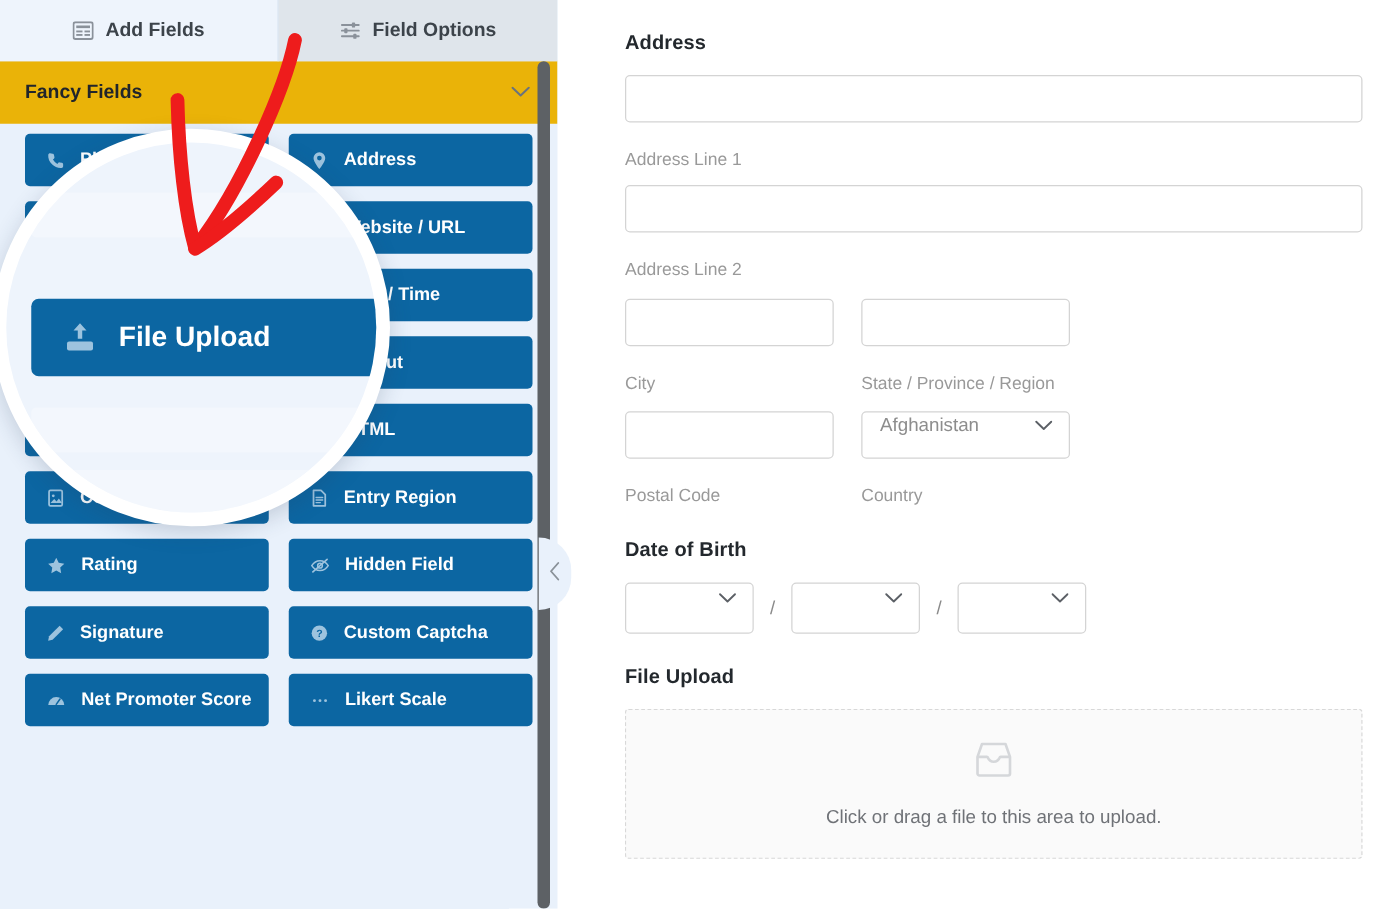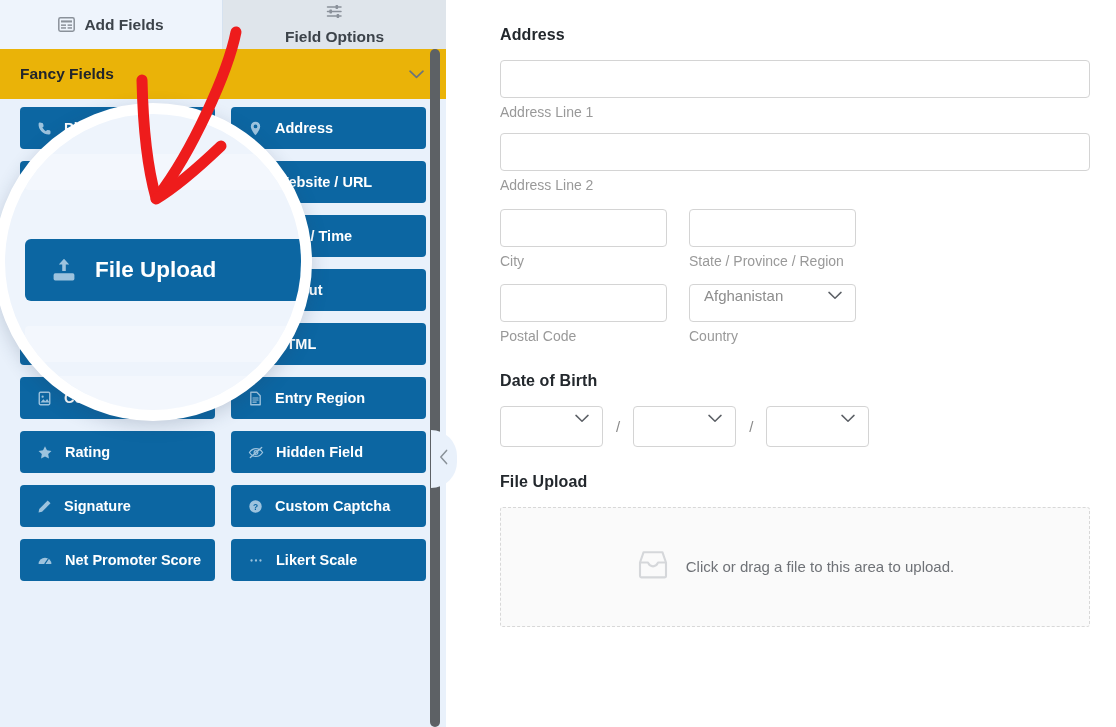--- a/index.html
+++ b/index.html
@@ -41,21 +41,21 @@
     font-size: 15.5px;
     font-weight: bold;
     color: #3c434a;
     cursor: pointer;
     height: 49px;
     border: none;
     background: transparent;
     font-family: "Liberation Sans", sans-serif;
   }
   .tab.active-light { background: #eef4fc; border-right: 1px solid #d6e2f0; }
-  .tab.active-grey  { background: #dfe5eb; flex-direction: column; }
+  .tab.active-grey  { background: #dfe5eb; }
   .tab .ticon { display: inline-flex; align-items: center; color: #8a919a; }
 
   .section-head {
     height: 50px;
     display: flex;
     align-items: center;
     justify-content: space-between;
     padding: 0 22px 0 20px;
     font-size: 15.5px;
     font-weight: bold;
@@ -142,21 +142,21 @@
   .inp {
     width: 100%;
     height: 38px;
     border: 1px solid #d4d4d4;
     border-radius: 4px;
     background: #fff;
   }
   .sublabel {
     font-size: 14px;
     color: #999999;
-    margin-top: 5px;
+    margin-top: 20px;
     line-height: 1.32;
   }
   .row2 { display: flex; gap: 22px; margin-top: 14px; }
   .col { width: 167px; }
 
   .sel {
     width: 100%;
     height: 38px;
     border: 1px solid #d4d4d4;
     border-radius: 4px;
@@ -174,21 +174,21 @@
   .dob-row { display: flex; align-items: center; gap: 13px; }
   .dob-sel { width: 103px; height: 41px; }
   .dob-sep { font-size: 15px; color: #8a8a8a; }
 
   .dropzone {
     border: 1px dashed #d8d8d8;
     border-radius: 3px;
     background: #fafafa;
     height: 120px;
     display: flex;
-    flex-direction: row;
+    flex-direction: column;
     align-items: center;
     justify-content: center;
     gap: 16px;
     width: 590px;
     cursor: pointer;
   }
   .dz-text { font-size: 15px; color: #6f7277; }
   .dz-icon { color: #d5d7da; }
 
   

